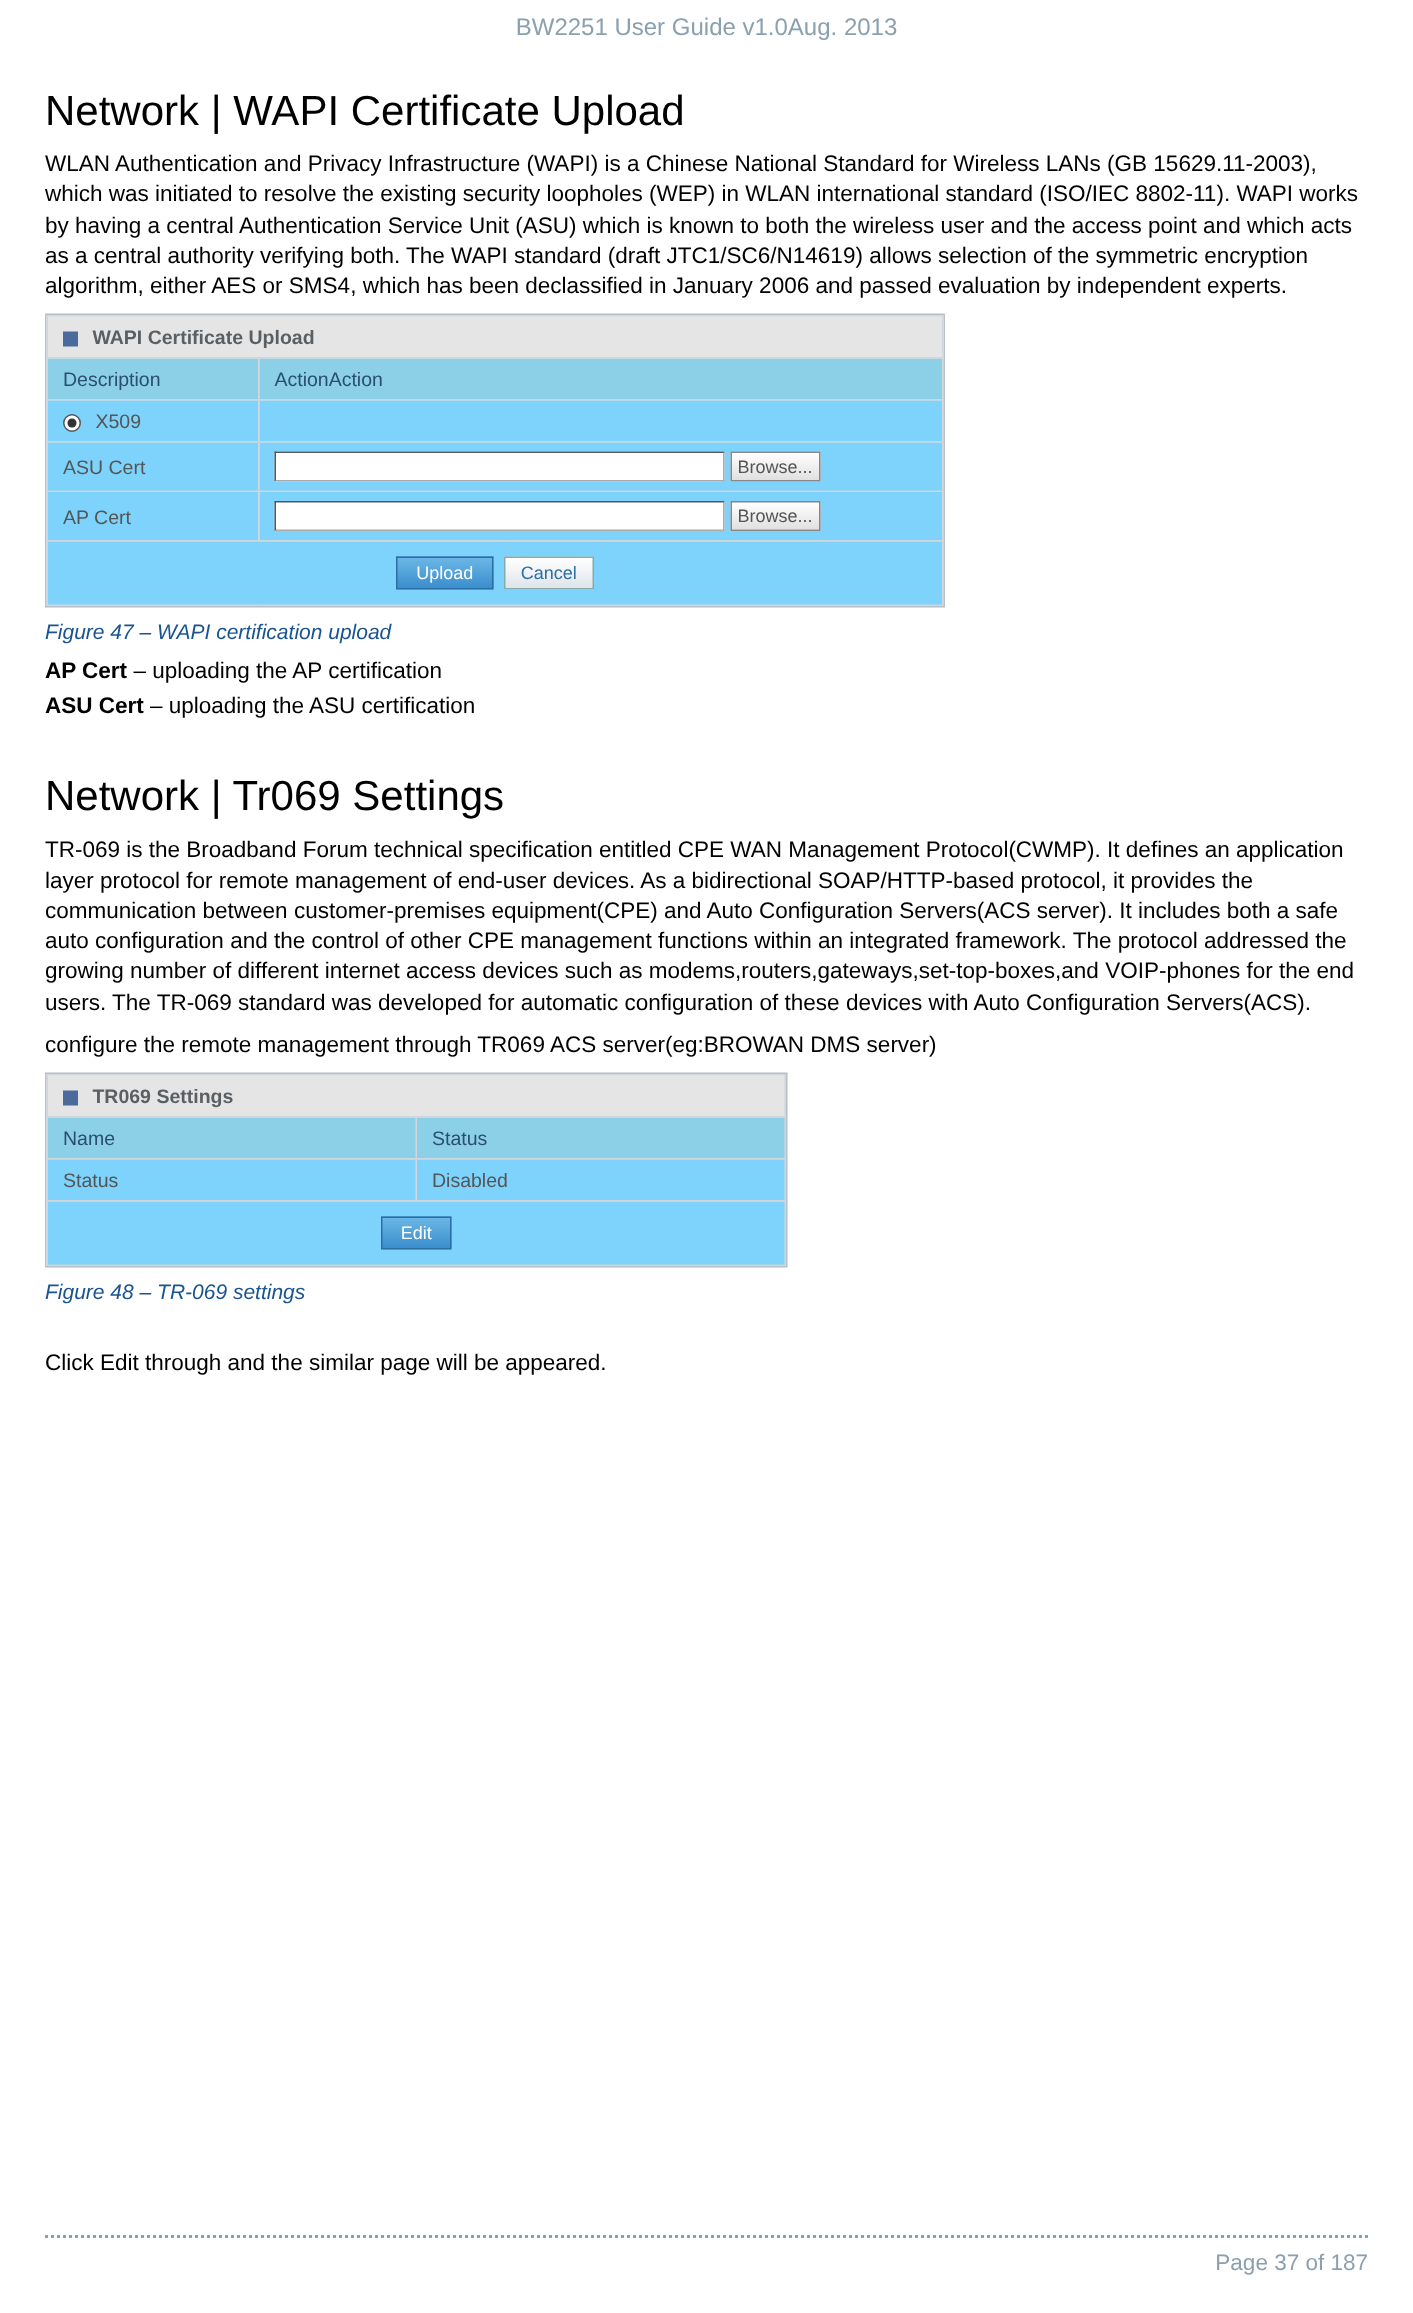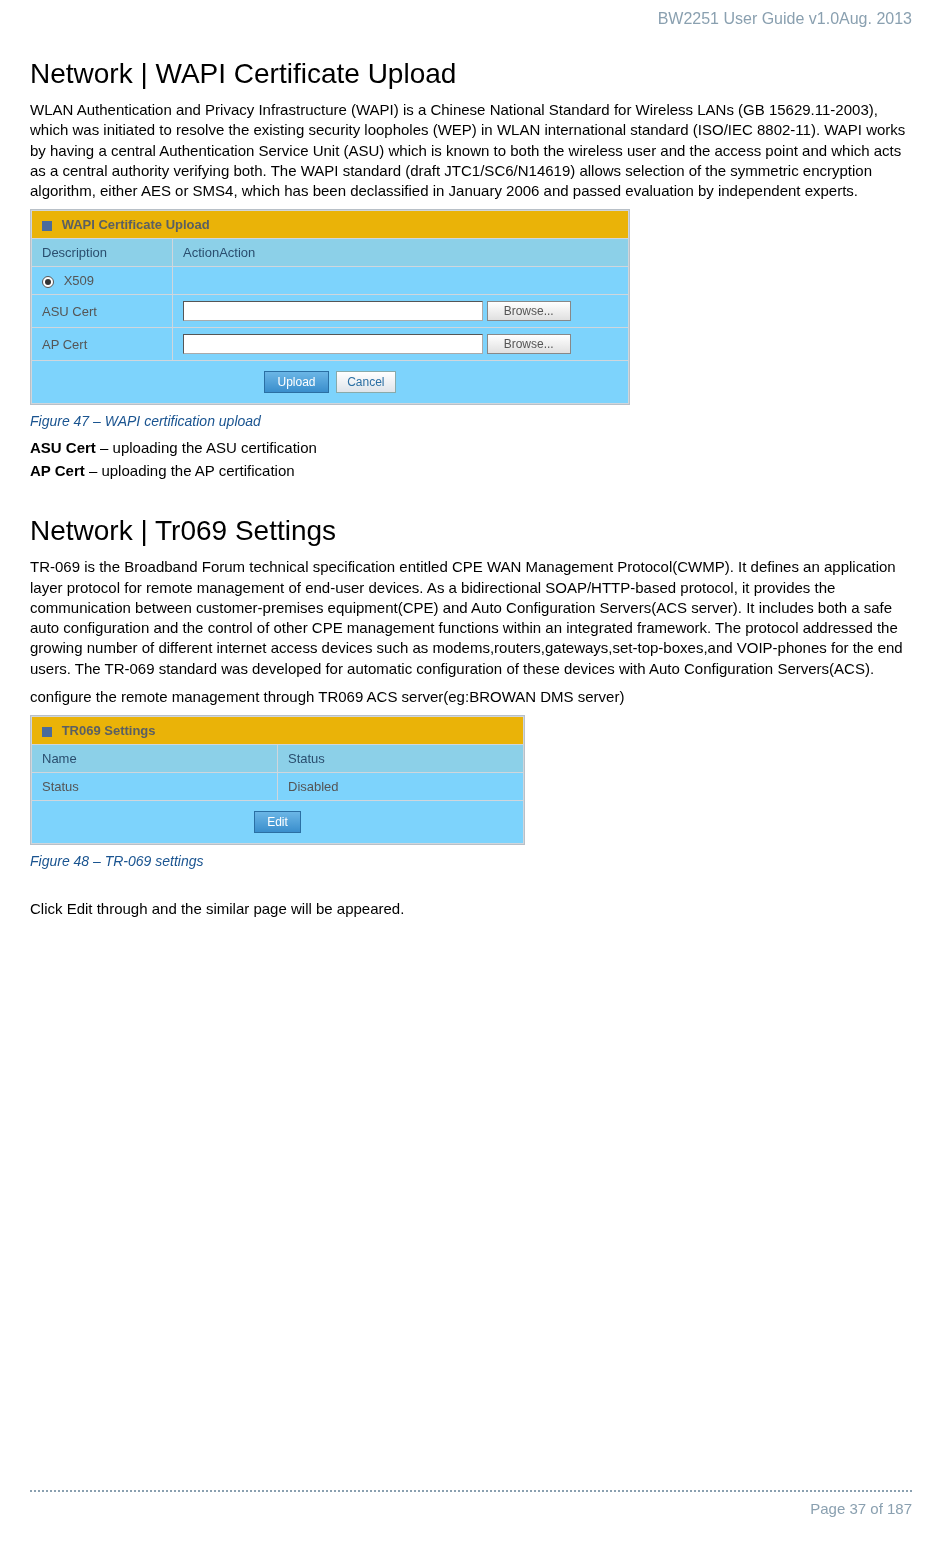--- a/index.html
+++ b/index.html
@@ -8,21 +8,21 @@
     width: 942px;
     height: 1542px;
     background: #fff;
     position: relative;
     padding: 10px 30px 0 30px;
   }
   .header-line {
     color: #8aa0b0;
     font-size: 16px;
     display: flex;
-    justify-content: flex-end;
+    justify-content: center;
     margin-bottom: 30px;
   }
   h1 {
     font-size: 28px;
     font-weight: normal;
     color: #000;
     margin-bottom: 10px;
   }
   p.body {
     font-size: 15px;
@@ -53,21 +53,21 @@
     font-size: 13px;
     color: #555;
   }
   .ui-panel th, .ui-panel td {
     border: 1px solid #d0d6dc;
     padding: 6px 10px;
     text-align: left;
     background: #7dd3fc;
   }
   .ui-titlebar td {
-    background: #eab308;
+    background: #e5e5e5;
     font-weight: bold;
     color: #5a5f63;
     margin-top: 44px;
   }
   .ui-titlebar .sq {
     display: inline-block;
     width: 10px; height: 10px;
     background: #4a6b9c;
     margin-right: 6px;
     vertical-align: middle;
@@ -100,21 +100,21 @@
     width: 300px; height: 20px;
     border: 1px inset #aaa;
     background: #fff;
     vertical-align: middle;
   }
   .browse-btn {
     display: inline-block;
     border: 1px solid #888;
     background: linear-gradient(#fff,#e0e0e0);
     font-size: 12px;
-    padding: 2px 16px;
+    padding: 2px 4px;
     vertical-align: middle;
   }
   .btn-blue {
     display: inline-block;
     background: linear-gradient(#6bb6e6,#3a8ecc);
     color: #fff;
     border: 1px solid #2b6fa3;
     font-size: 12px;
     padding: 3px 12px;
     margin: 4px 2px;
@@ -199,24 +199,24 @@
     </td>
         </tr>
   </tbody>
     </table>
 </div>
 
 <div class="caption">Figure 47 – WAPI certification upload</div>
 
 <div class="deflist">
   <div>
-    <b>ASU Cert</b><span> – uploading the ASU certification</span>
+    <b>AP Cert</b><span> –  uploading the AP certification</span>
   </div>
   <div>
-    <b>AP Cert</b><span> –  uploading the AP certification</span>
+    <b>ASU Cert</b><span> – uploading the ASU certification</span>
   </div>
 </div>
 
 <div class="section-gap"></div>
 
 <h1>Network | Tr069 Settings</h1>
 <p class="body">TR-069 is the Broadband Forum technical specification entitled CPE WAN Management Protocol(CWMP). It defines an application layer protocol for remote management of end-user devices. As a bidirectional SOAP/HTTP-based protocol, it provides the communication between customer-premises equipment(CPE) and Auto Configuration Servers(ACS server). It includes both a safe auto configuration and the control of other CPE management functions within an integrated framework. The protocol addressed the growing number of different internet access devices such as modems,routers,gateways,set-top-boxes,and VOIP-phones for the end users. The TR-069 standard was developed for automatic configuration of these devices with Auto Configuration Servers(ACS).</p>
 <p class="body">configure the remote management through TR069 ACS server(eg:BROWAN DMS server)</p>
 
 <div class="ui-panel small">

